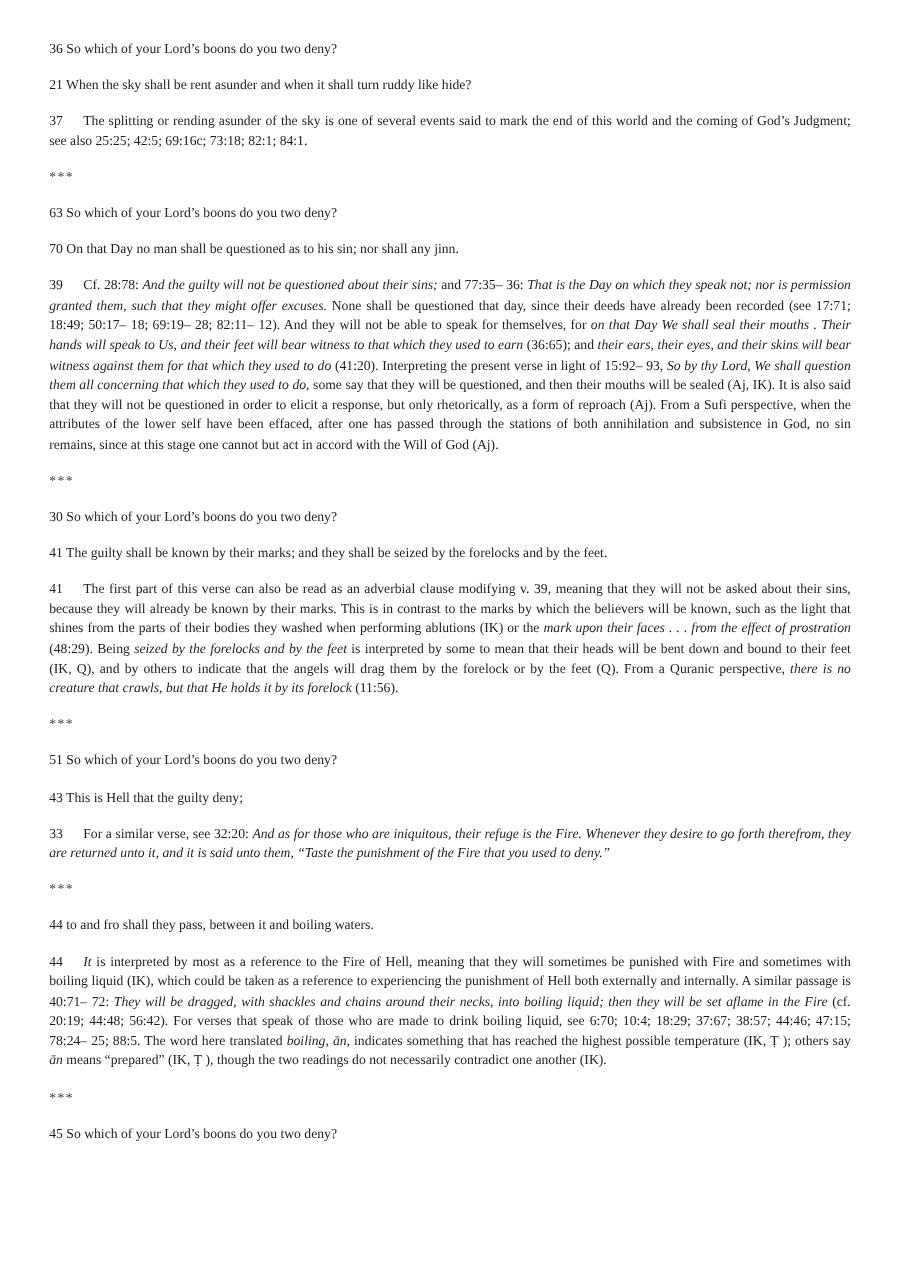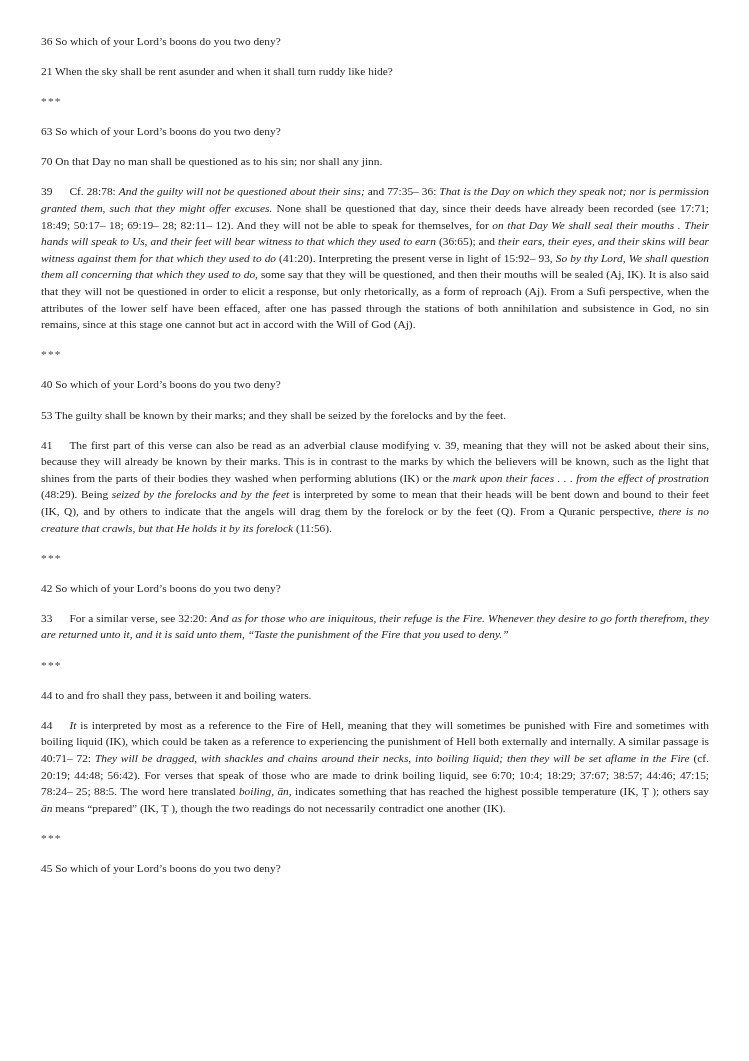--- a/index.html
+++ b/index.html
@@ -61,41 +61,43 @@
 </head>
 <body>
 
 <div class="page">
   <div class="content">
 
     <p class="blk verse">36 So which of your Lord’s boons do you two deny?</p>
 
     <p class="blk verse">21 When the sky shall be rent asunder and when it shall turn ruddy like hide?</p>
 
+    <p class="blk commentary"><span class="num">37</span><span class="gap"></span><span>The splitting or rending asunder of the sky is one of several events said to mark the end of this world and the coming of God’s Judgment; see also 25:25; 42:5; 69:16c; 73:18; 82:1; 84:1.</span></p>
 
     <p class="sep">***</p>
 
     <p class="blk verse">63 So which of your Lord’s boons do you two deny?</p>
 
     <p class="blk verse">70 On that Day no man shall be questioned as to his sin; nor shall any jinn.</p>
 
     <p class="blk commentary"><span class="num">39</span><span class="gap"></span><span><span>Cf. 28:78: </span><i>And the guilty will not be questioned about their sins;</i><span> and 77:35– 36: </span><i>That is the Day on which they speak not; nor is permission granted them, such that they might offer excuses.</i><span> None shall be questioned that day, since their deeds have already been recorded (see 17:71; 18:49; 50:17– 18; 69:19– 28; 82:11– 12). And they will not be able to speak for themselves, for </span><i>on that Day We shall seal their mouths . Their hands will speak to Us, and their feet will bear witness to that which they used to earn</i><span> (36:65); and </span><i>their ears, their eyes, and their skins will bear witness against them for that which they used to do</i><span> (41:20). Interpreting the present verse in light of 15:92– 93, </span><i>So by thy Lord, We shall question them all concerning that which they used to do,</i><span> some say that they will be questioned, and then their mouths will be sealed (Aj, IK). It is also said that they will not be questioned in order to elicit a response, but only rhetorically, as a form of reproach (Aj). From a Sufi perspective, when the attributes of the lower self have been effaced, after one has passed through the stations of both annihilation and subsistence in God, no sin remains, since at this stage one cannot but act in accord with the Will of God (Aj).</span></span></p>
 
     <p class="sep">***</p>
 
-    <p class="blk verse">40 So which of your Lord’s boons do you two deny?</p>
+    <p class="blk verse">30 So which of your Lord’s boons do you two deny?</p>
 
-    <p class="blk verse">53 The guilty shall be known by their marks; and they shall be seized by the forelocks and by the feet.</p>
+    <p class="blk verse">41 The guilty shall be known by their marks; and they shall be seized by the forelocks and by the feet.</p>
 
     <p class="blk commentary"><span class="num">41</span><span class="gap"></span><span><span>The first part of this verse can also be read as an adverbial clause modifying v. 39, meaning that they will not be asked about their sins, because they will already be known by their marks. This is in contrast to the marks by which the believers will be known, such as the light that shines from the parts of their bodies they washed when performing ablutions (IK) or the </span><i>mark upon their faces . . . from the effect of prostration</i><span> (48:29). Being </span><i>seized by the forelocks and by the feet</i><span> is interpreted by some to mean that their heads will be bent down and bound to their feet (IK, Q), and by others to indicate that the angels will drag them by the forelock or by the feet (Q). From a Quranic perspective, </span><i>there is no creature that crawls, but that He holds it by its forelock</i><span> (11:56).</span></span></p>
 
     <p class="sep">***</p>
 
-    <p class="blk verse">42 So which of your Lord’s boons do you two deny?</p>
+    <p class="blk verse">51 So which of your Lord’s boons do you two deny?</p>
 
+    <p class="blk verse">43 This is Hell that the guilty deny;</p>
 
     <p class="blk commentary"><span class="num">33</span><span class="gap"></span><span><span>For a similar verse, see 32:20: </span><i>And as for those who are iniquitous, their refuge is the Fire. Whenever they desire to go forth therefrom, they are returned unto it, and it is said unto them, “Taste the punishment of the Fire that you used to deny.”</i></span></p>
 
     <p class="sep">***</p>
 
     <p class="blk verse">44 to and fro shall they pass, between it and boiling waters.</p>
 
     <p class="blk commentary"><span class="num">44</span><span class="gap"></span><span><i>It</i><span> is interpreted by most as a reference to the Fire of Hell, meaning that they will sometimes be punished with Fire and sometimes with boiling liquid (IK), which could be taken as a reference to experiencing the punishment of Hell both externally and internally. A similar passage is 40:71– 72: </span><i>They will be dragged, with shackles and chains around their necks, into boiling liquid; then they will be set aflame in the Fire</i><span> (cf. 20:19; 44:48; 56:42). For verses that speak of those who are made to drink boiling liquid, see 6:70; 10:4; 18:29; 37:67; 38:57; 44:46; 47:15; 78:24– 25; 88:5. The word here translated </span><i>boiling, ān,</i><span> indicates something that has reached the highest possible temperature (IK, Ṭ ); others say </span><i>ān</i><span> means “prepared” (IK, Ṭ ), though the two readings do not necessarily contradict one another (IK).</span></span></p>
 
     <p class="sep">***</p>

